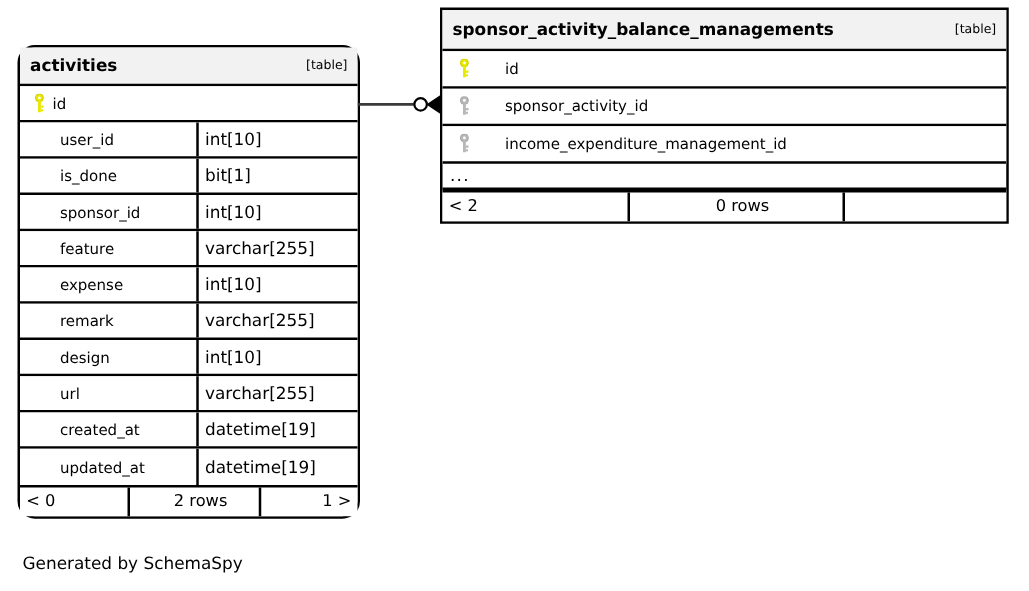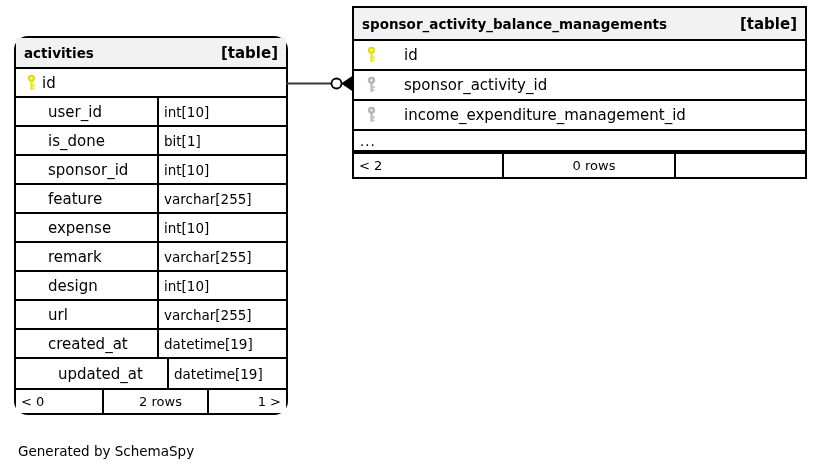--- a/index.html
+++ b/index.html
@@ -35,43 +35,43 @@
     display: flex;
     align-items: center;
     justify-content: space-between;
     padding: 0 8px;
     font-weight: bold;
     font-size: 13.5px;
     color: #000000;
     white-space: nowrap;
   }
   .entity-header .tbl-tag {
-    font-weight: bold;
-    font-size: 15px;
+    font-weight: normal;
+    font-size: 10px;
   }
 
   .rows {
     display: flex;
     flex-direction: column;
   }
 
   .erow {
     display: flex;
     align-items: stretch;
     border-bottom: 2px solid #000000;
     box-sizing: border-box;
     background: #ffffff;
   }
-  .erow:last-child { border-bottom: none; padding-left: 10px; }
+  .erow:last-child { border-bottom: none; }
 
   .cell-name {
     display: flex;
     align-items: center;
     box-sizing: border-box;
-    font-size: 15px;
+    font-size: 12px;
     color: #000000;
     white-space: nowrap;
     overflow: hidden;
   }
   .cell-type {
     display: flex;
     align-items: center;
     box-sizing: border-box;
     font-size: 13.5px;
     color: #000000;

